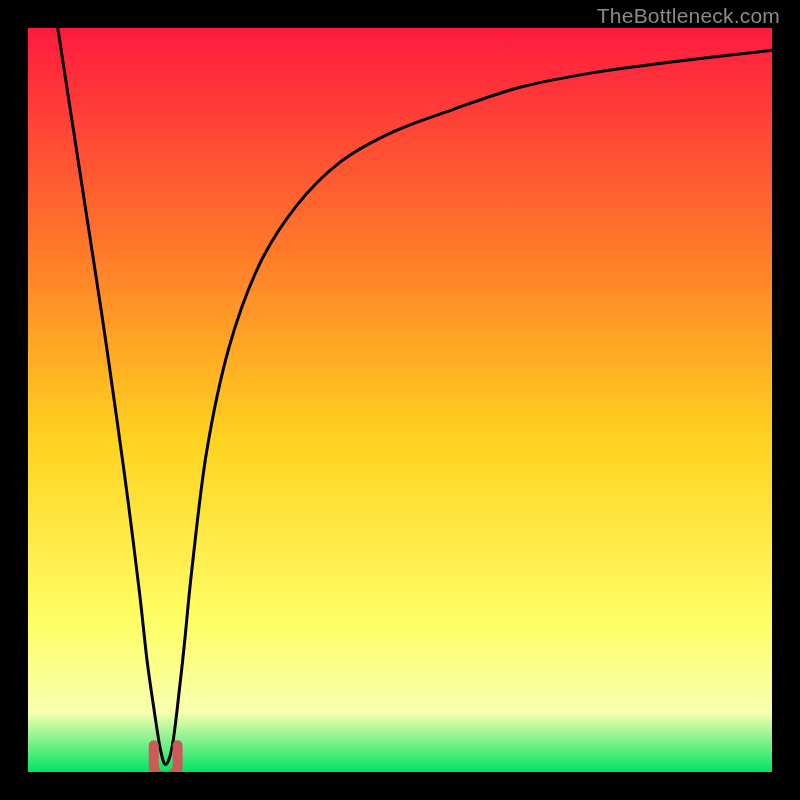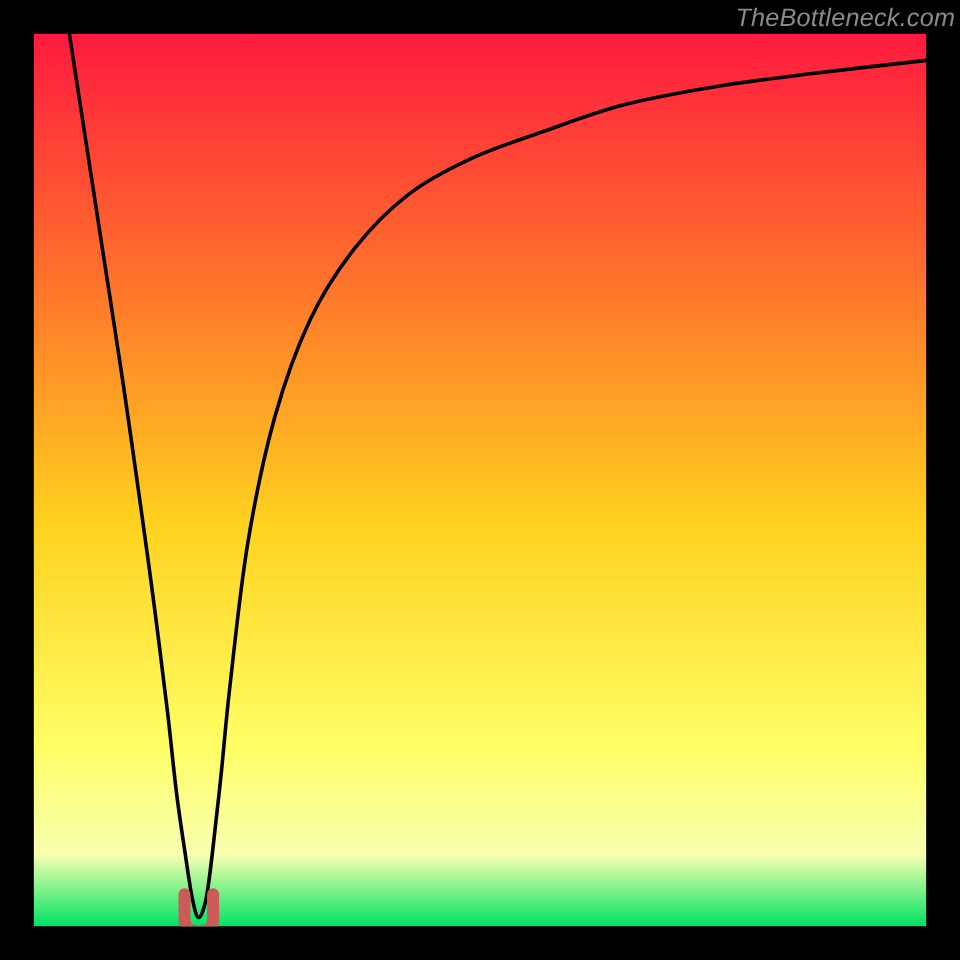--- a/index.html
+++ b/index.html
@@ -22,26 +22,25 @@
   .plot-area {
     position: absolute;
     left: 0;
     top: 0;
     width: 744px;
     height: 744px;
   }
   .watermark {
     position: absolute;
     top: 4px;
-    right: 4px;
+    right: 20px;
     color: #8a8a8a;
     font-size: 21px;
     font-weight: 500;
     letter-spacing: 0.2px;
-    font-style: italic;
   }
 </style>
 </head>
 <body>
 
 <div class="frame">
   <svg class="plot-area" viewBox="0 0 744 744" preserveAspectRatio="none">
     <defs>
       <linearGradient id="bg-grad" x1="0" y1="0" x2="0" y2="1">
         <stop offset="0" stop-color="#ff1a3f"></stop>

